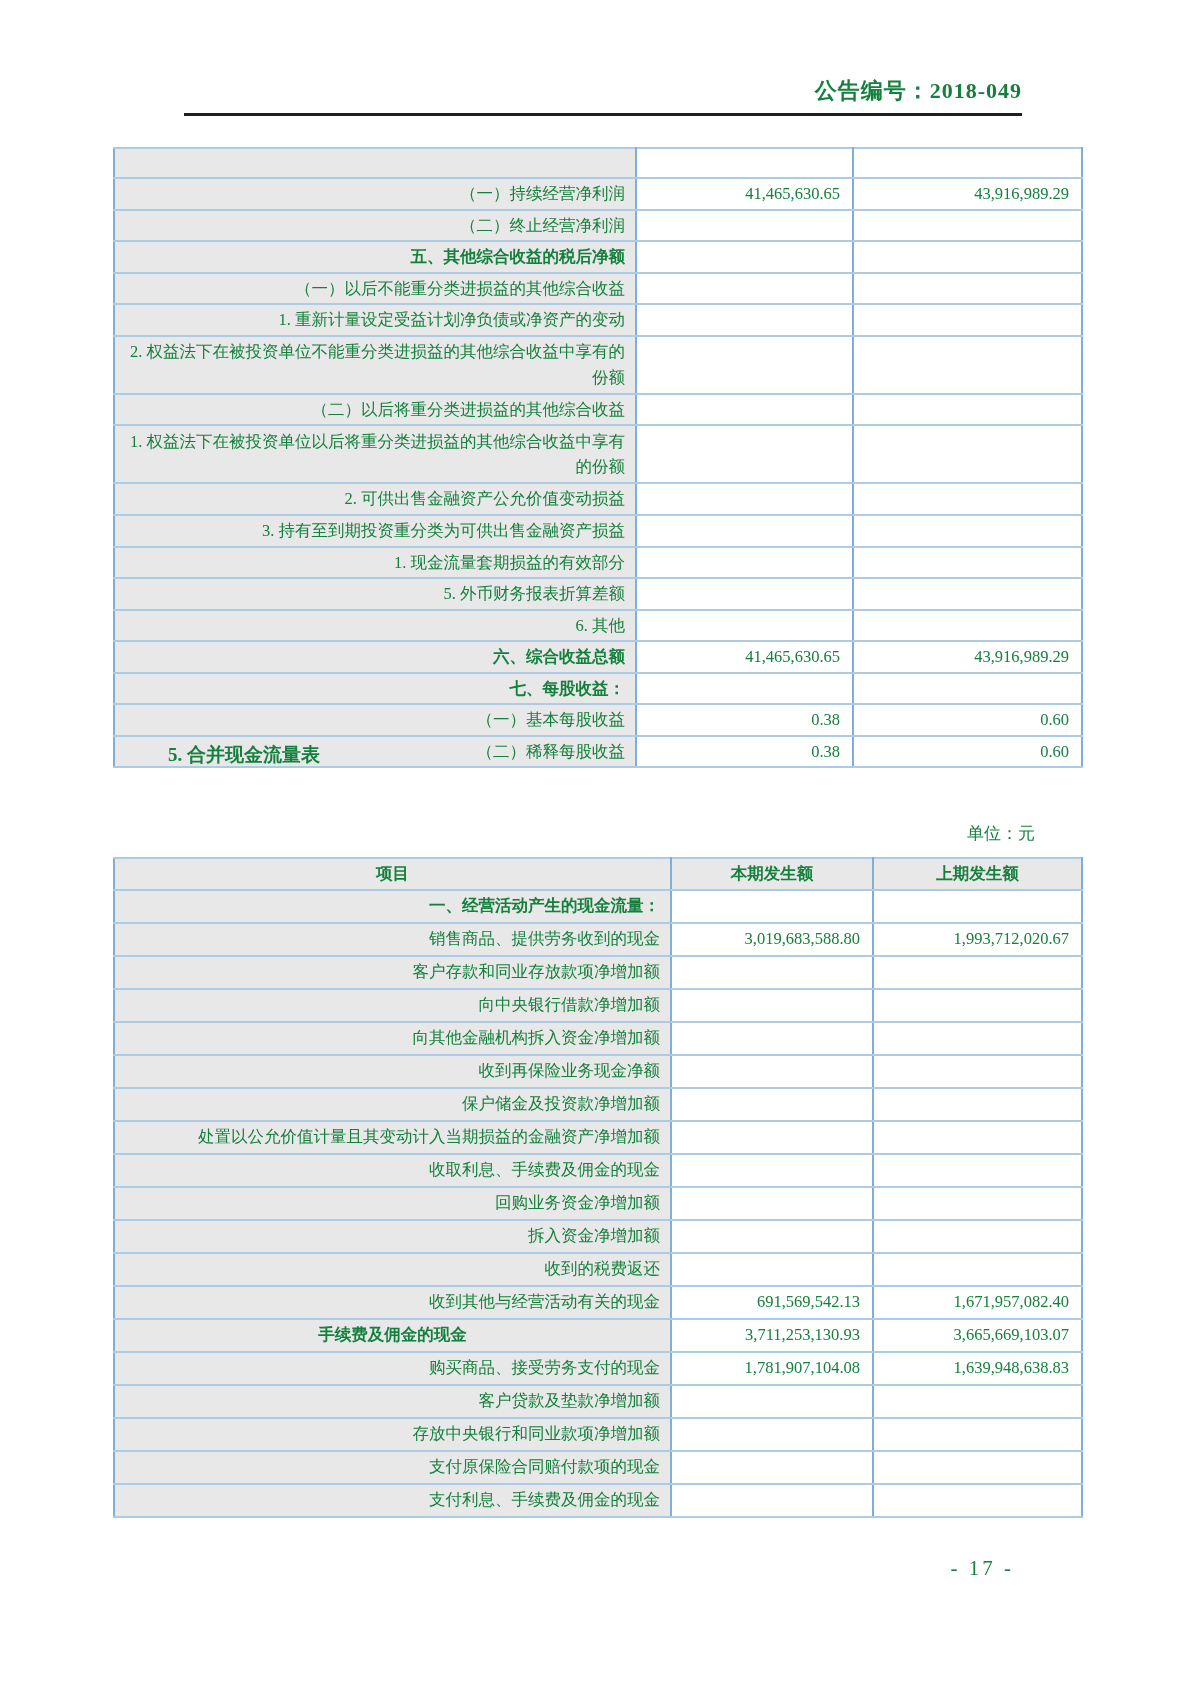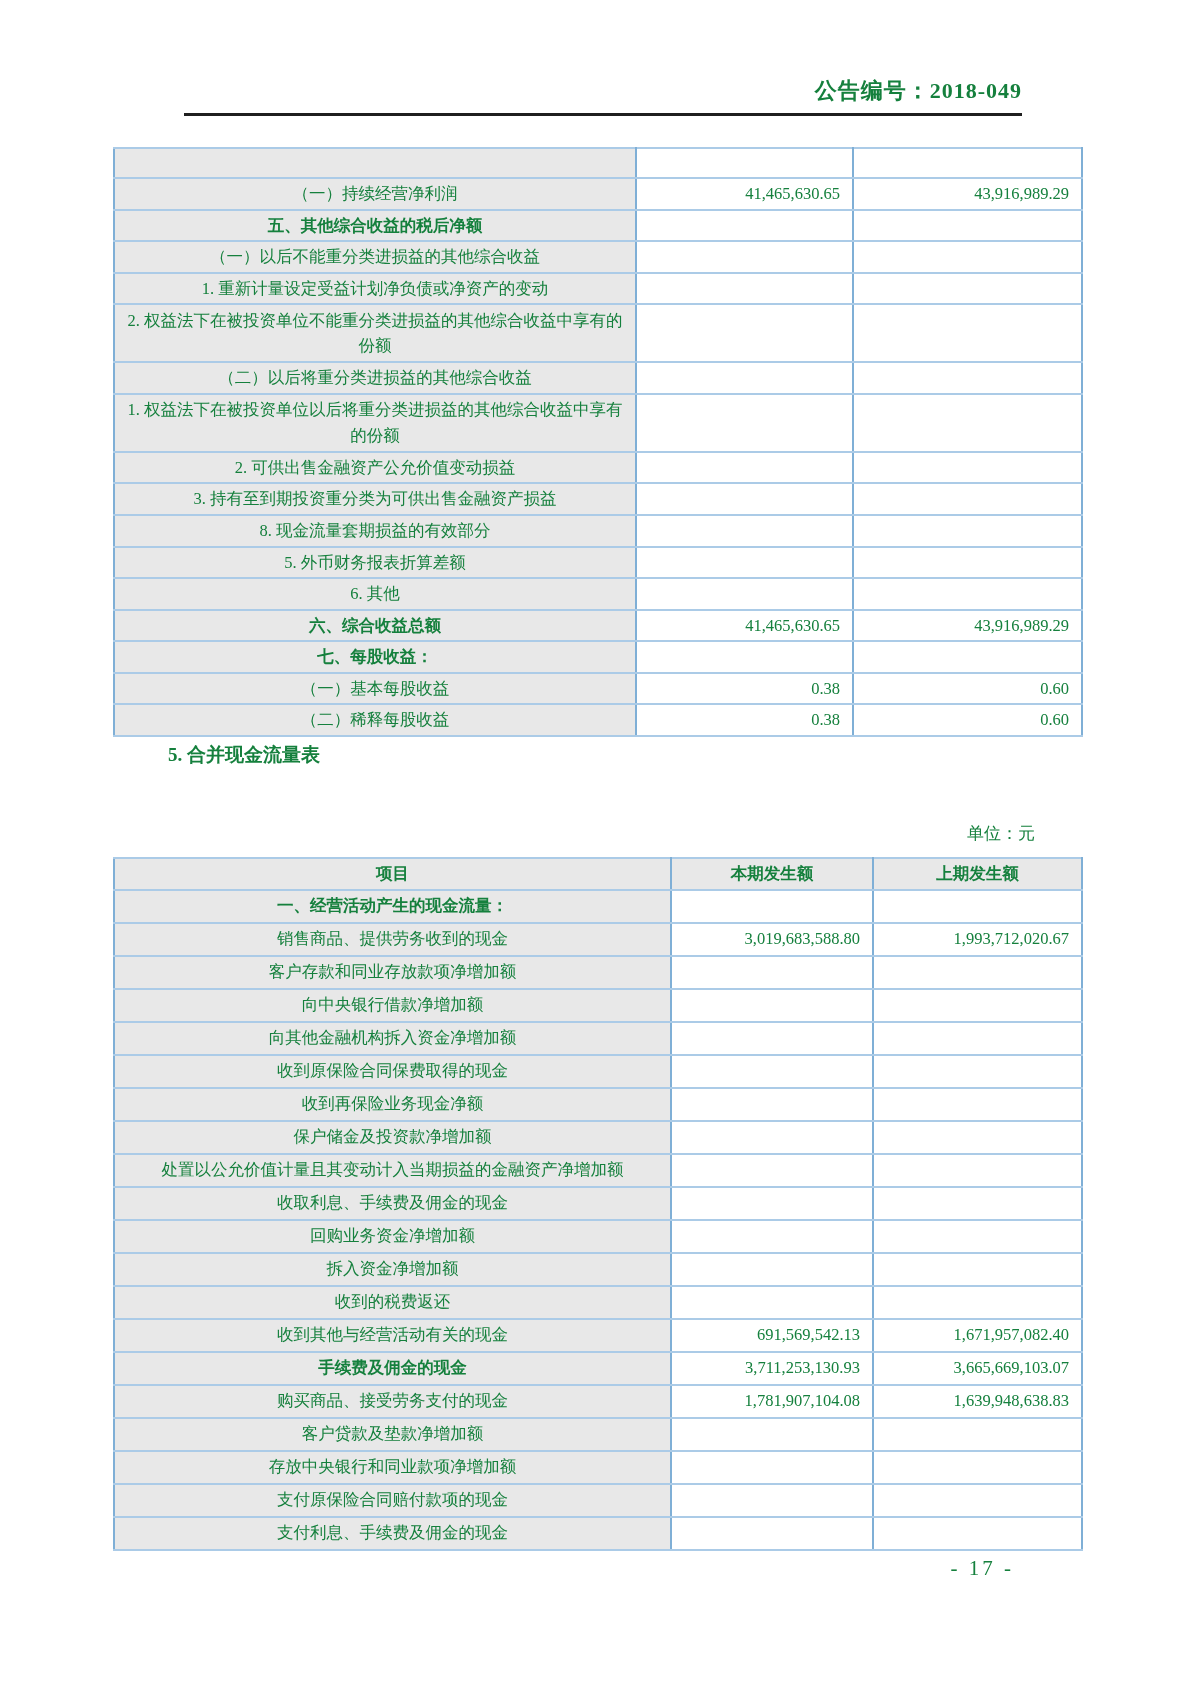--- a/index.html
+++ b/index.html
@@ -62,21 +62,21 @@
     overflow:hidden;
   }
   th {
     background:#e8e8e8;
     font-weight:bold;
     text-align:center;
     padding:2px 4px;
   }
   td.label {
     background:#e8e8e8;
-    text-align:center;
+    text-align:right;
     padding:2px 10px 2px 10px;
   }
   td.num {
     background:#ffffff;
     text-align:right;
     padding:2px 12px 2px 4px;
     white-space:nowrap;
   }
   tr.bold td.label   { font-weight:bold; }
   tr.subtotal td.label { font-weight:bold; text-align:center; }
@@ -132,20 +132,25 @@
         <tr>
           <td class="label"></td>
           <td class="num"></td>
           <td class="num"></td>
         </tr>
         <tr>
           <td class="label">（一）持续经营净利润</td>
           <td class="num">41,465,630.65</td>
           <td class="num">43,916,989.29</td>
         </tr>
+        <tr>
+          <td class="label">（二）终止经营净利润</td>
+          <td class="num"></td>
+          <td class="num"></td>
+        </tr>
         <tr class="bold">
           <td class="label">五、其他综合收益的税后净额</td>
           <td class="num"></td>
           <td class="num"></td>
         </tr>
         <tr>
           <td class="label">（一）以后不能重分类进损益的其他综合收益</td>
           <td class="num"></td>
           <td class="num"></td>
         </tr>
@@ -173,21 +178,21 @@
           <td class="label">2. 可供出售金融资产公允价值变动损益</td>
           <td class="num"></td>
           <td class="num"></td>
         </tr>
         <tr>
           <td class="label">3. 持有至到期投资重分类为可供出售金融资产损益</td>
           <td class="num"></td>
           <td class="num"></td>
         </tr>
         <tr>
-          <td class="label">8. 现金流量套期损益的有效部分</td>
+          <td class="label">1. 现金流量套期损益的有效部分</td>
           <td class="num"></td>
           <td class="num"></td>
         </tr>
         <tr>
           <td class="label">5. 外币财务报表折算差额</td>
           <td class="num"></td>
           <td class="num"></td>
         </tr>
         <tr>
           <td class="label">6. 其他</td>
@@ -254,25 +259,20 @@
           <td class="label">向中央银行借款净增加额</td>
           <td class="num"></td>
           <td class="num"></td>
         </tr>
         <tr>
           <td class="label">向其他金融机构拆入资金净增加额</td>
           <td class="num"></td>
           <td class="num"></td>
         </tr>
         <tr>
-          <td class="label">收到原保险合同保费取得的现金</td>
-          <td class="num"></td>
-          <td class="num"></td>
-        </tr>
-        <tr>
           <td class="label">收到再保险业务现金净额</td>
           <td class="num"></td>
           <td class="num"></td>
         </tr>
         <tr>
           <td class="label">保户储金及投资款净增加额</td>
           <td class="num"></td>
           <td class="num"></td>
         </tr>
         <tr>

